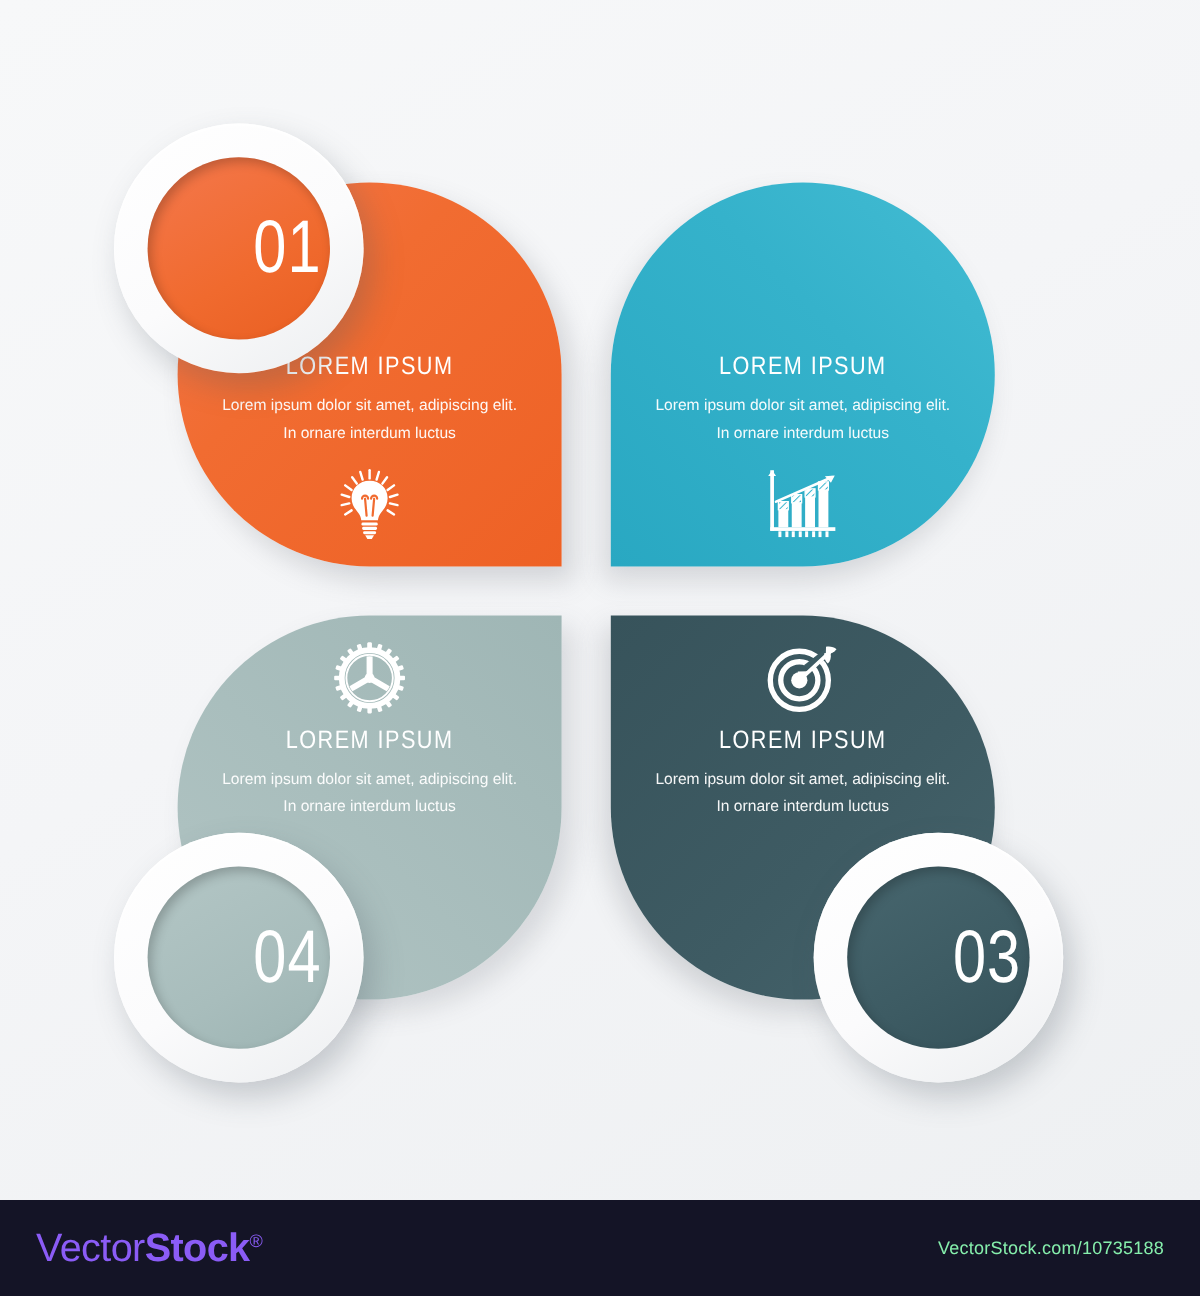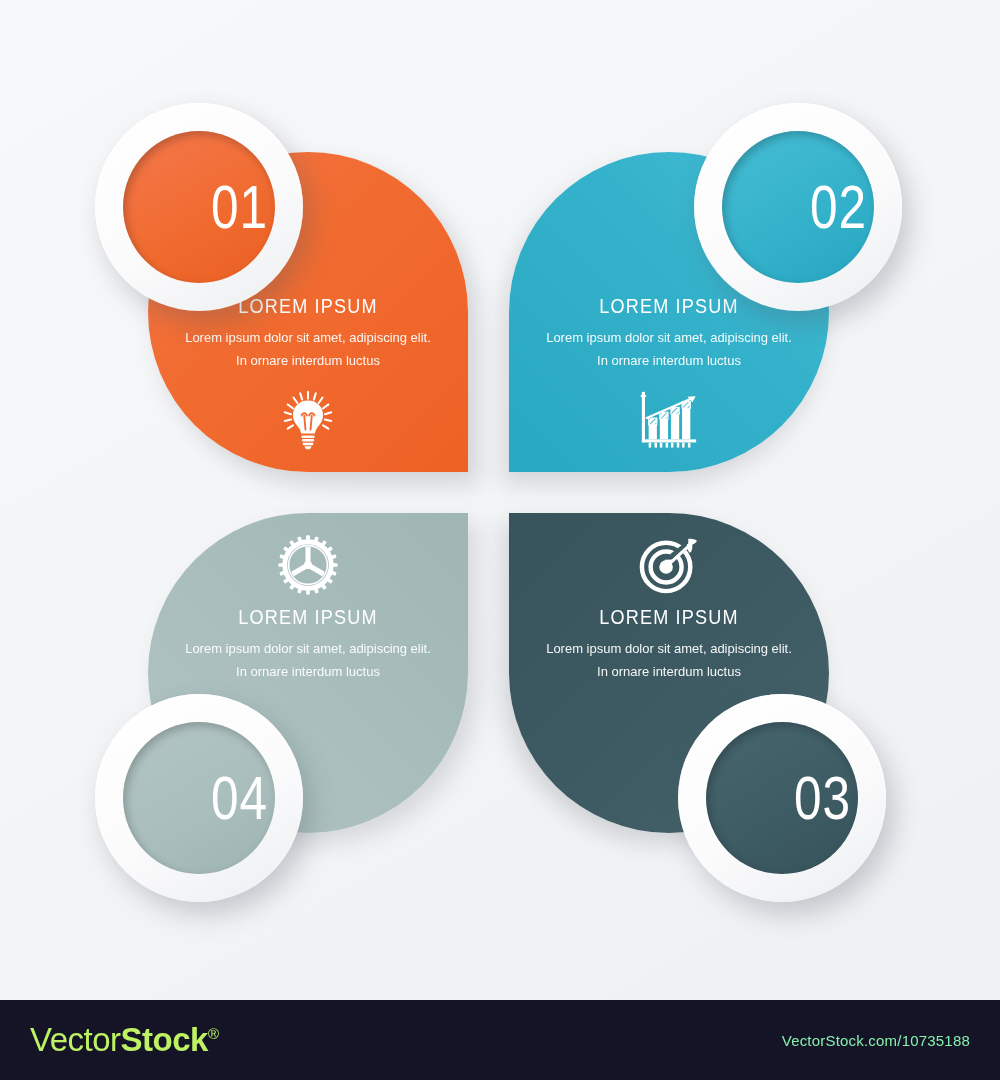--- a/index.html
+++ b/index.html
@@ -163,21 +163,21 @@
     width: 1000px;
     height: 80px;
     background: #141426;
     display: flex;
     align-items: center;
     justify-content: space-between;
     padding: 0 30px;
     box-sizing: border-box;
   }
   #wm-logo {
-    color: #bef264;
+    color: #8b5cf6;
     font-size: 33px;
     letter-spacing: -0.5px;
     white-space: nowrap;
     font-family: "Liberation Sans Narrow", "Liberation Sans", sans-serif;
   }
   #wm-logo .thin   { font-weight: 400; }
   #wm-logo .bold   { font-weight: 700; }
   #wm-logo .reg    { font-size: 15px; vertical-align: super; font-weight: 400; }
   #wm-url {
     color: #86efac;
@@ -399,25 +399,20 @@
         <div class="petal-body">Lorem ipsum dolor sit amet, adipiscing elit. In ornare interdum luctus</div>
       </div>
     </div>
 
     <div class="badge" id="badge-1">
       <div class="badge-inner">
         <span class="badge-num">01</span>
       </div>
     </div>
 
-    <div class="badge" id="badge-2">
-      <div class="badge-inner">
-        <span class="badge-num">02</span>
-      </div>
-    </div>
 
     <div class="badge" id="badge-3">
       <div class="badge-inner">
         <span class="badge-num">03</span>
       </div>
     </div>
 
     <div class="badge" id="badge-4">
       <div class="badge-inner">
         <span class="badge-num">04</span>

